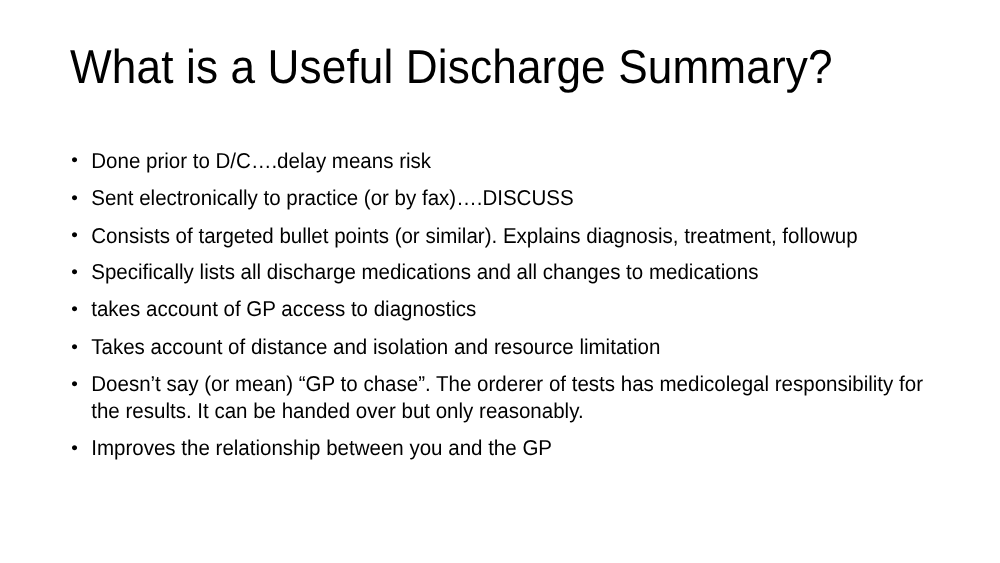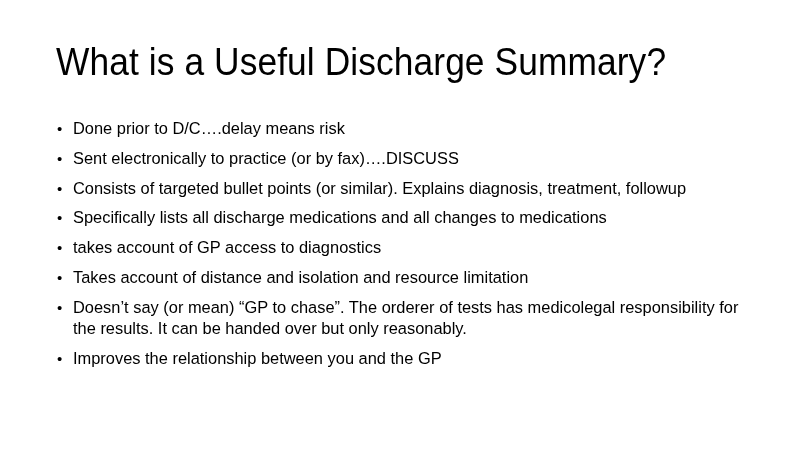--- a/index.html
+++ b/index.html
@@ -25,21 +25,20 @@
   }
 
   
   .title-area {
     position: absolute;
     left: 56px;
     top: 34px;
     width: 700px;
     height: 58px;
     display: flex;
-    align-items: center;
   }
   .title-text {
     font-family: "Liberation Sans", sans-serif;
     font-size: 38px;
     font-weight: 300;
     line-height: 1.08;
     letter-spacing: 0.1px;
     color: #000000;
     white-space: nowrap;
     transform: scaleX(0.93);

